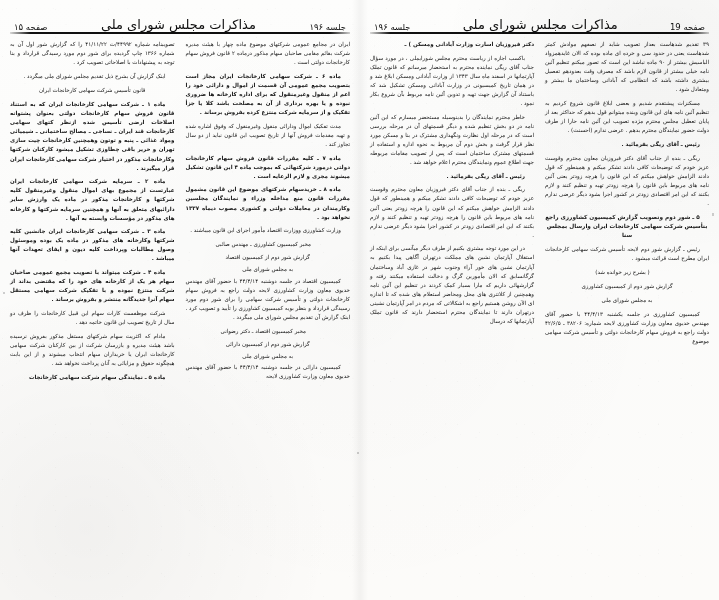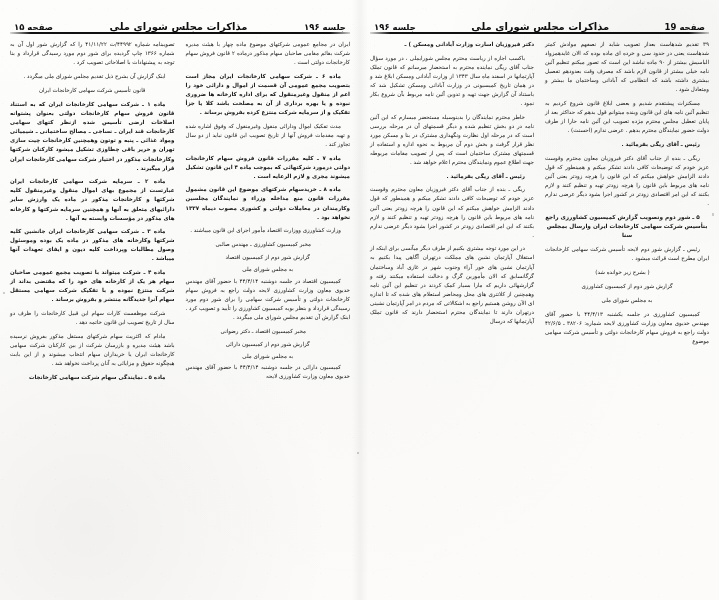--- a/index.html
+++ b/index.html
@@ -34,26 +34,26 @@
     padding:0 4px 2px 4px;
     box-sizing:border-box;
   }
   .running-head::after{
     content:"";
     position:absolute;left:0;right:0;bottom:0;
     height:2px;
     background:linear-gradient(90deg,rgba(20,20,20,0.15),#111 6%,#0d0d0d 94%,rgba(20,20,20,0.2));
   }
   .rh-text{
-    font-size:8.5px;font-weight:bold;letter-spacing:0.2px;
+    font-size:8.5px;font-weight:normal;letter-spacing:0.2px;
     color:#0f0f0f;
     white-space:nowrap;
     filter:blur(0.25px);
   }
-  .rh-center{font-size:10px;}
+  .rh-center{font-size:13px;}
 
   .columns{
     display:flex;flex-direction:row;
     gap:11px;
     padding-top:6px;
     height:560px;
     box-sizing:border-box;
   }
   .col{
     flex:1 1 0;

